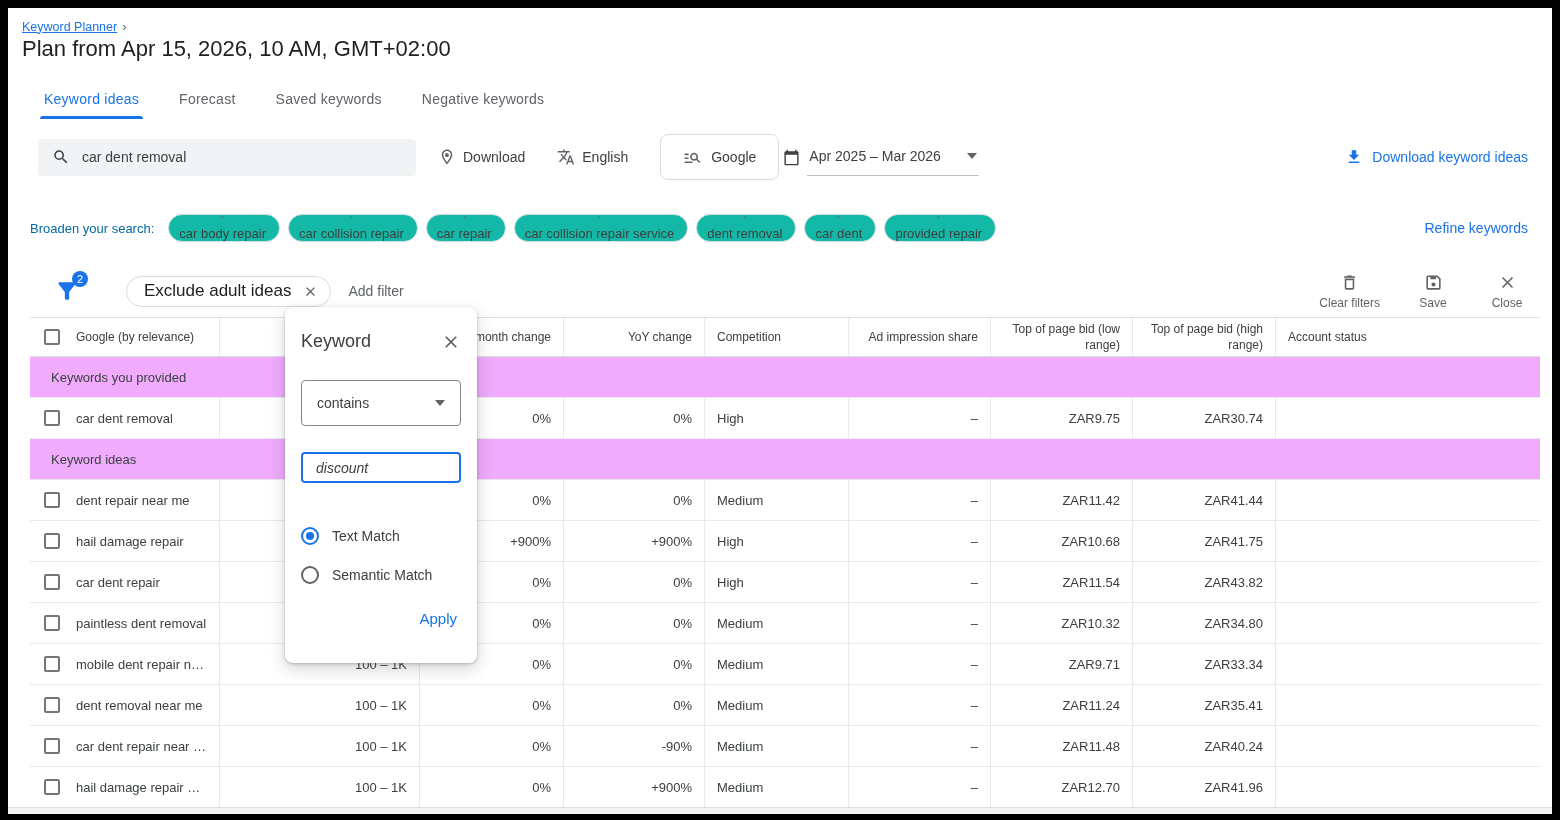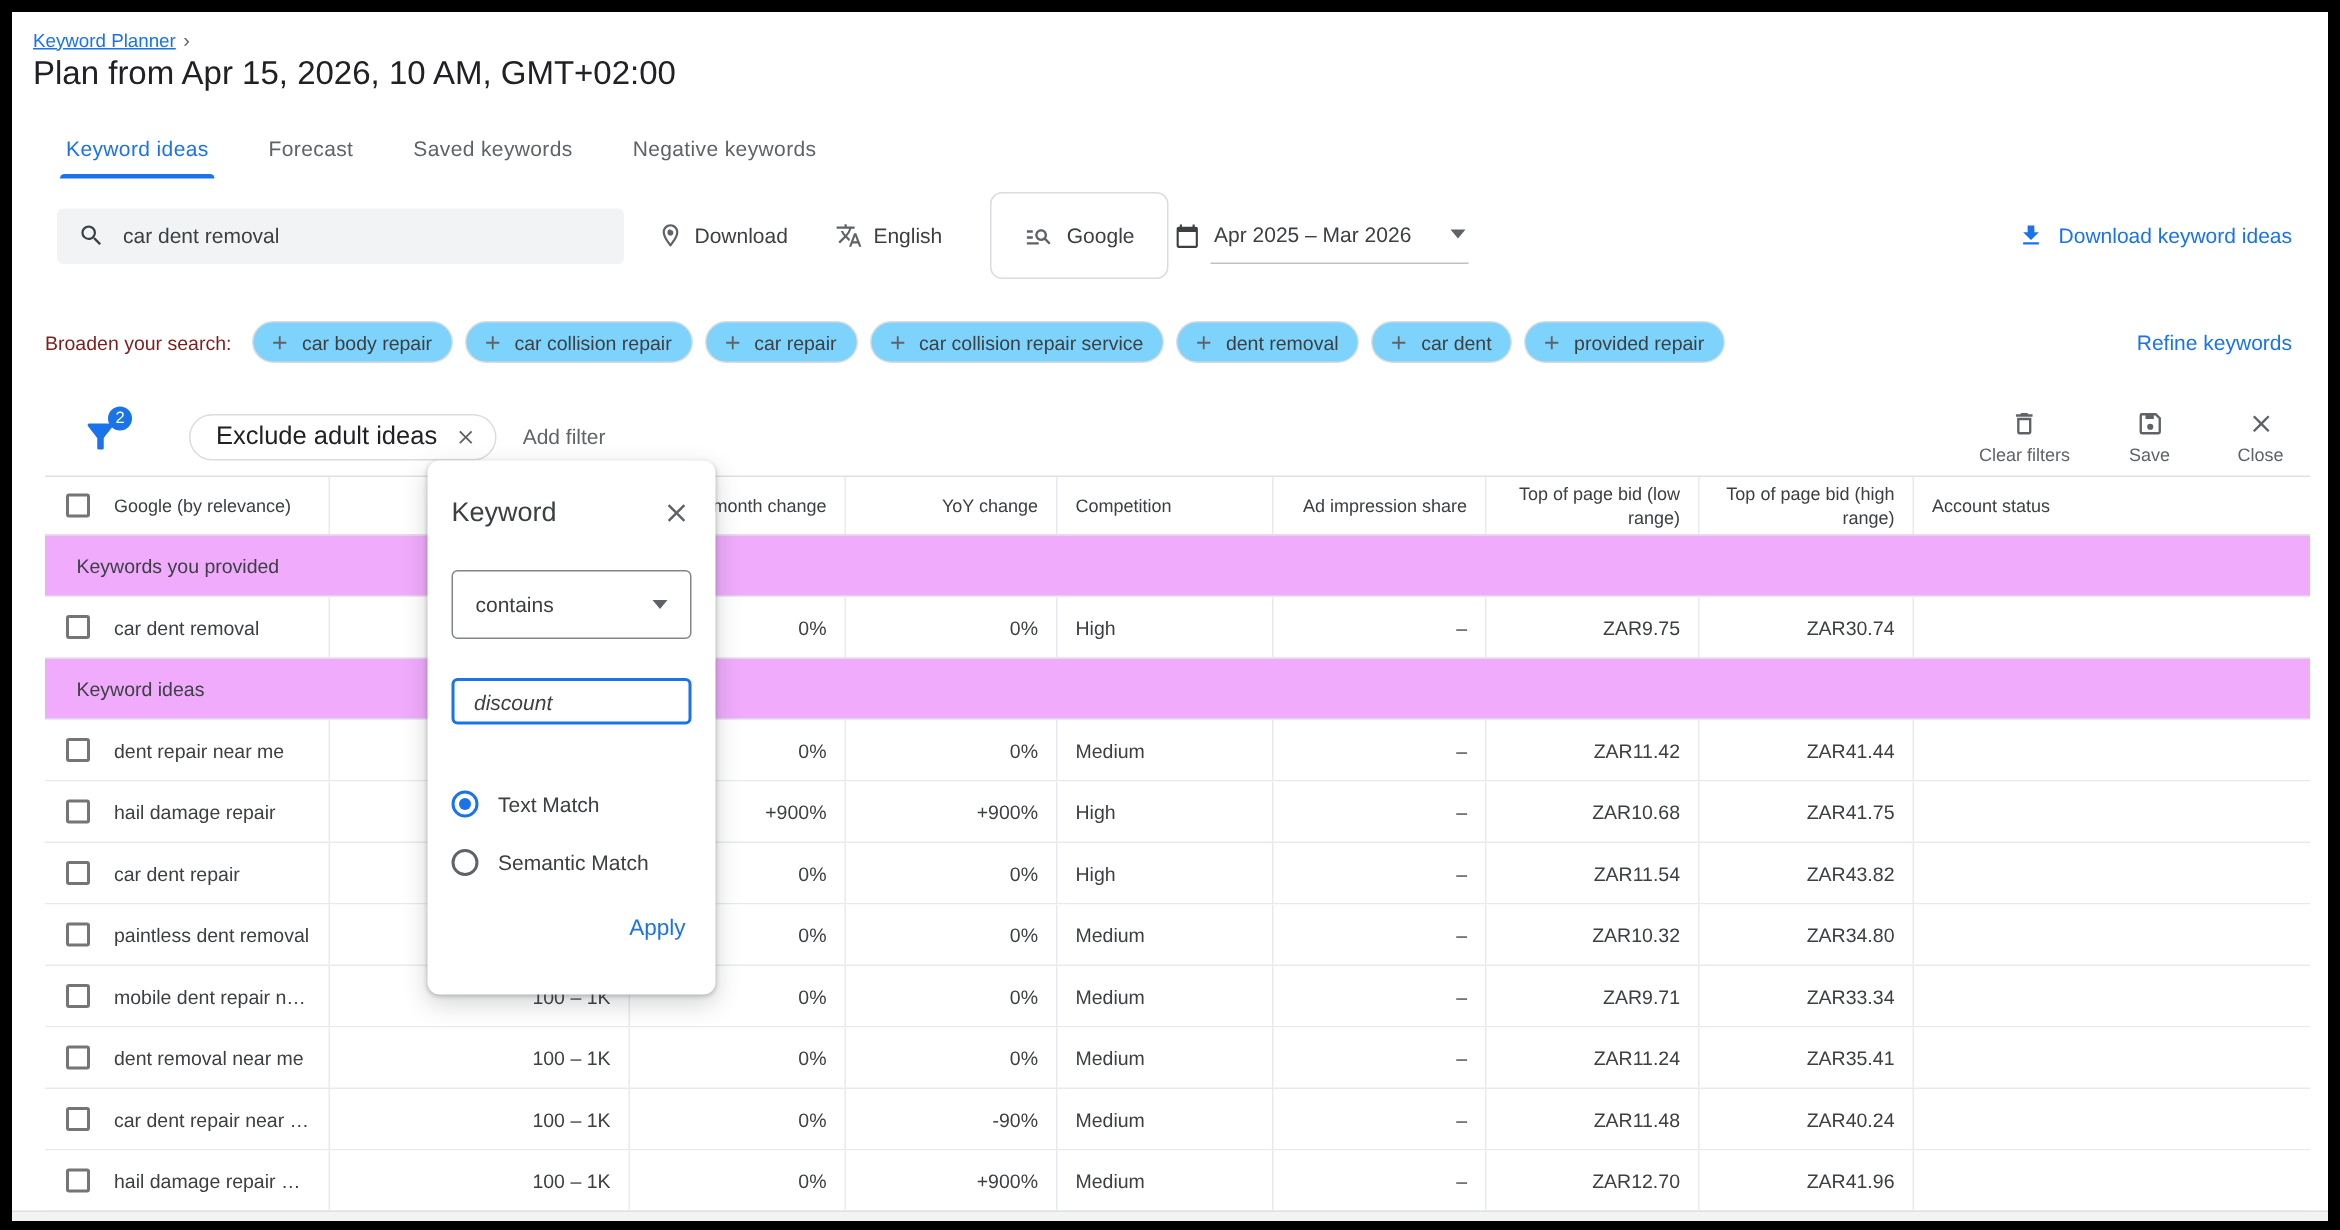--- a/index.html
+++ b/index.html
@@ -21,34 +21,34 @@
 
   
   .toolbar { position:absolute; left:30px; top:125px; right:24px; height:48px; display:flex; align-items:center; }
   .search-box { width:378px; height:37px; background:#f1f3f4; border-radius:4px; display:flex; align-items:center; padding:0 14px; gap:12px; }
   .search-box svg { width:18px; height:18px; fill:#3c4043; flex:none; }
   .search-box input { border:none; outline:none; background:transparent; font-family:inherit; font-size:14px; color:#3c4043; width:100%; }
   .tb-item { display:flex; align-items:center; gap:7px; font-size:14px; color:#3c4043; cursor:pointer; }
   .tb-item svg { width:18px; height:18px; fill:#5f6368; }
   .loc { margin-left:22px; }
   .lang { margin-left:32px; }
-  .google-box { margin-left:32px; height:58px; border:1px solid #dadce0; border-radius:8px; padding:0 22px; display:flex; align-items:center; gap:9px; font-size:14px; color:#3c4043; cursor:pointer; }
+  .google-box { margin-left:32px; height:46px; border:1px solid #dadce0; border-radius:8px; padding:0 22px; display:flex; align-items:center; gap:9px; font-size:14px; color:#3c4043; cursor:pointer; }
   .google-box svg { width:19px; height:19px; fill:#5f6368; }
   .date { margin-left:4px; display:flex; align-items:center; gap:7px; cursor:pointer; }
   .date > svg { width:17px; height:17px; fill:#3c4043; }
   .date-main { display:flex; align-items:center; gap:26px; border-bottom:1px solid #bdc1c6; padding:10px 2px 11px 2px; font-size:14px; color:#3c4043; }
   .caret { width:0; height:0; border-left:5px solid transparent; border-right:5px solid transparent; border-top:6px solid #5f6368; }
   .download { margin-left:auto; display:flex; align-items:center; gap:9px; color:#1a73e8; font-size:14px; font-weight:500; cursor:pointer; }
   .download svg { width:18px; height:18px; fill:#1a73e8; }
 
   
   .broaden { position:absolute; left:22px; top:205px; right:24px; height:30px; display:flex; align-items:center; }
-  .broaden-label { font-size:13px; color:#7f1d1d; }
+  .broaden-label { font-size:13px; color:#0369a1; }
   .chips { display:flex; gap:8px; margin-left:14px; }
-  .chip { height:28px; border:1px solid #dadce0; border-radius:15px; background:#7dd3fc; display:flex; align-items:center; gap:7px; padding:0 13px 0 10px; font-size:13px; font-weight:500; color:#3c4043; cursor:pointer; white-space:nowrap; }
+  .chip { height:28px; border:1px solid #dadce0; border-radius:15px; background:#14b8a6; display:flex; align-items:center; gap:7px; padding:0 13px 0 10px; font-size:13px; font-weight:500; color:#3c4043; cursor:pointer; white-space:nowrap;flex-direction:column; }
   .chip .plus { width:15px; height:15px; fill:#5f6368; }
   .refine { margin-left:auto; color:#1a73e8; font-size:14px; font-weight:500; cursor:pointer; }
 
   
   .filterbar { position:absolute; left:46px; top:256px; right:24px; height:54px; display:flex; align-items:center; }
   .funnel-wrap { position:relative; width:26px; height:26px; }
   .funnel-wrap svg { width:26px; height:26px; fill:#1a73e8; }
   .funnel-badge { position:absolute; top:-7px; right:-8px; width:16px; height:16px; border-radius:50%; background:#1a73e8; color:#fff; font-size:11px; font-weight:500; display:flex; align-items:center; justify-content:center; }
   .filter-chip { margin-left:46px; height:31px; border:1px solid #dadce0; border-radius:16px; display:flex; align-items:center; gap:12px; padding:0 12px 0 17px; font-size:17px; font-weight:500; color:#202124; cursor:pointer; }
   .filter-chip svg { width:15px; height:15px; fill:#5f6368; }

